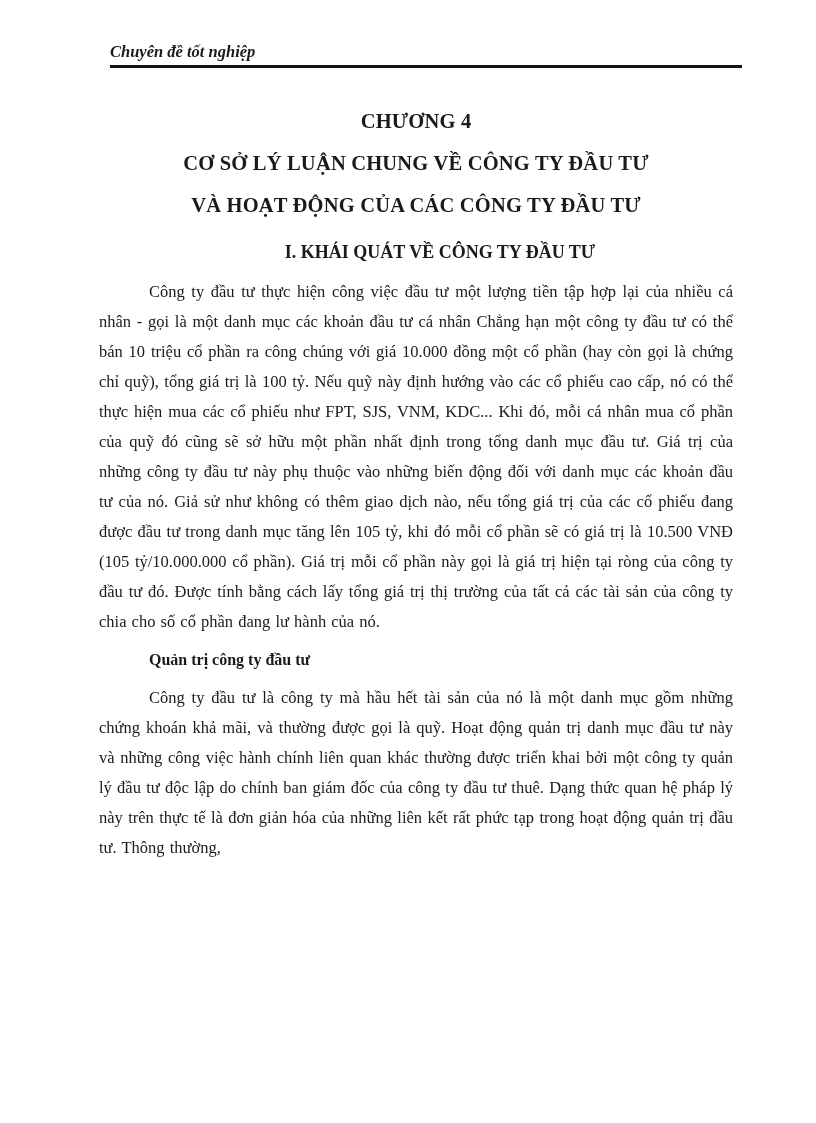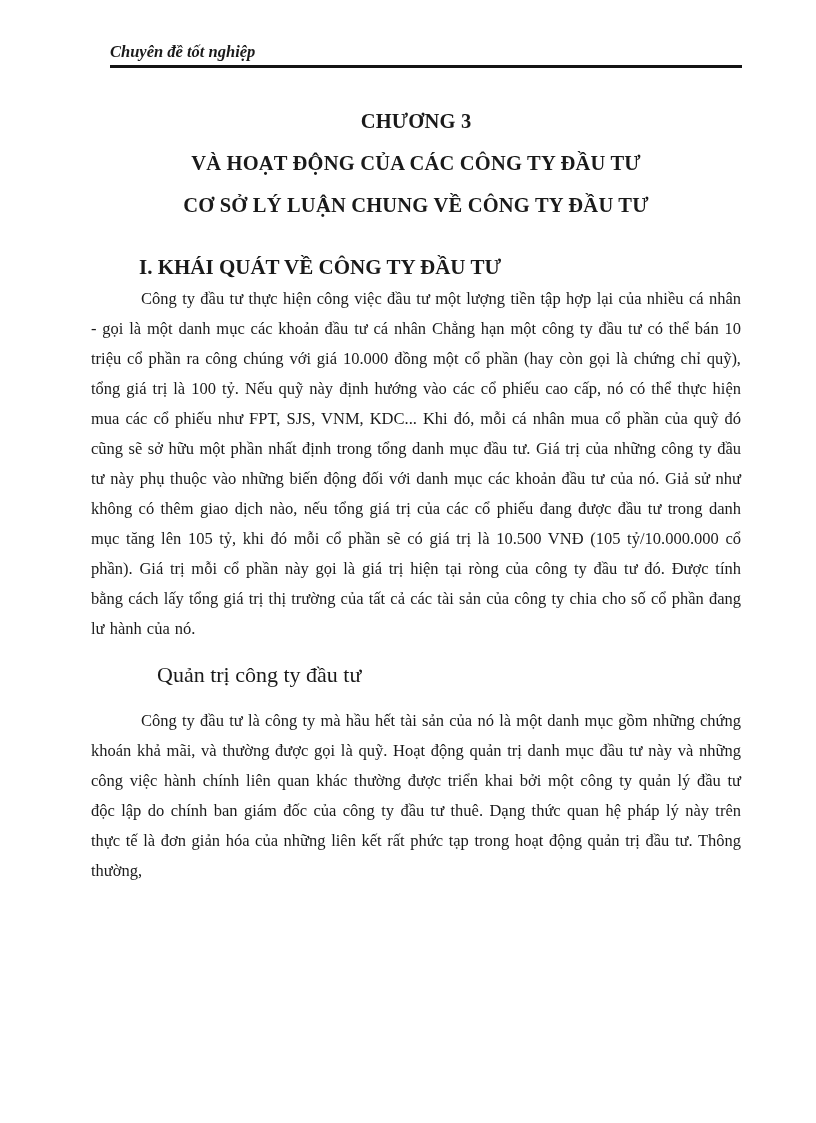--- a/index.html
+++ b/index.html
@@ -39,46 +39,47 @@
     width: 650px;
   }
   .title-block {
     text-align: center;
     font-weight: bold;
     font-size: 20.5px;
     line-height: 42px;
     letter-spacing: 0.2px;
   }
   .section-heading {
-    margin-top: 24px;
+    margin-top: 9px;
     font-weight: bold;
-    font-size: 21px;
+    font-size: 18px;
     line-height: 34px;
     text-indent: 48px;
+    text-align: center;
   }
   .subsection-heading {
     font-weight: bold;
     font-size: 16.5px;
     line-height: 34px;
     text-indent: 48px;
   }
   .para {
     font-size: 16.5px;
     line-height: 30px;
     text-align: justify;
     text-indent: 50px;
-    margin: 0;
+    margin: 8px;
     word-spacing: 1px;
   }
   .inline-heading {
-    font-weight: normal;
-    font-size: 22px;
+    font-weight: bold;
+    font-size: 16px;
     line-height: 30px;
     text-indent: 50px;
-    margin: 16px;
+    margin: 8px;
   }
   
   .footer-rule {
     position: absolute;
     left: 85px;
     right: 50px;
     top: 1047px;
     border-top: 3px solid #141414;
   }
   .footer-text {
@@ -116,23 +117,23 @@
 
 <div class="page">
 
   <div class="header">
     <span>Chuyên đề tốt nghiệp</span>
   </div>
 
   <div class="content">
 
     <div class="title-block">
-      <div>CHƯƠNG 3</div>
+      <div>CHƯƠNG 4</div>
+      <div>CƠ SỞ LÝ LUẬN CHUNG VỀ CÔNG TY ĐẦU TƯ</div>
       <div>VÀ HOẠT ĐỘNG CỦA CÁC CÔNG TY ĐẦU TƯ</div>
-      <div>CƠ SỞ LÝ LUẬN CHUNG VỀ CÔNG TY ĐẦU TƯ</div>
     </div>
 
     <div class="section-heading">I. KHÁI QUÁT VỀ CÔNG TY ĐẦU TƯ</div>
 
 
     <p class="para">Công ty đầu tư thực hiện công việc đầu tư một lượng tiền tập hợp lại của nhiều cá nhân - gọi là một danh mục các khoản đầu tư cá nhân Chẳng hạn một công ty đầu tư có thể bán 10 triệu cổ phần ra công chúng với giá 10.000 đồng một cổ phần (hay còn gọi là chứng chỉ quỹ), tổng giá trị là 100 tỷ. Nếu quỹ này định hướng vào các cổ phiếu cao cấp, nó có thể thực hiện mua các cổ phiếu như FPT, SJS, VNM, KDC... Khi đó, mỗi cá nhân mua cổ phần của quỹ đó cũng sẽ sở hữu một phần nhất định trong tổng danh mục đầu tư. Giá trị của những công ty đầu tư này phụ thuộc vào những biến động đối với danh mục các khoản đầu tư của nó. Giả sử như không có thêm giao dịch nào, nếu tổng giá trị của các cổ phiếu đang được đầu tư trong danh mục tăng lên 105 tỷ, khi đó mỗi cổ phần sẽ có giá trị là 10.500 VNĐ (105 tỷ/10.000.000 cổ phần). Giá trị mỗi cổ phần này gọi là giá trị hiện tại ròng của công ty đầu tư đó. Được tính bằng cách lấy tổng giá trị thị trường của tất cả các tài sản của công ty chia cho số cổ phần đang lư hành của nó.</p>
 
     <p class="inline-heading">Quản trị công ty đầu tư</p>
 
     <p class="para">Công ty đầu tư là công ty mà hầu hết tài sản của nó là một danh mục gồm những chứng khoán khả mãi, và thường được gọi là quỹ. Hoạt động quản trị danh mục đầu tư này và những công việc hành chính liên quan khác thường được triển khai bởi một công ty quản lý đầu tư độc lập do chính ban giám đốc của công ty đầu tư thuê. Dạng thức quan hệ pháp lý này trên thực tế là đơn giản hóa của những liên kết rất phức tạp trong hoạt động quản trị đầu tư. Thông thường,</p>

